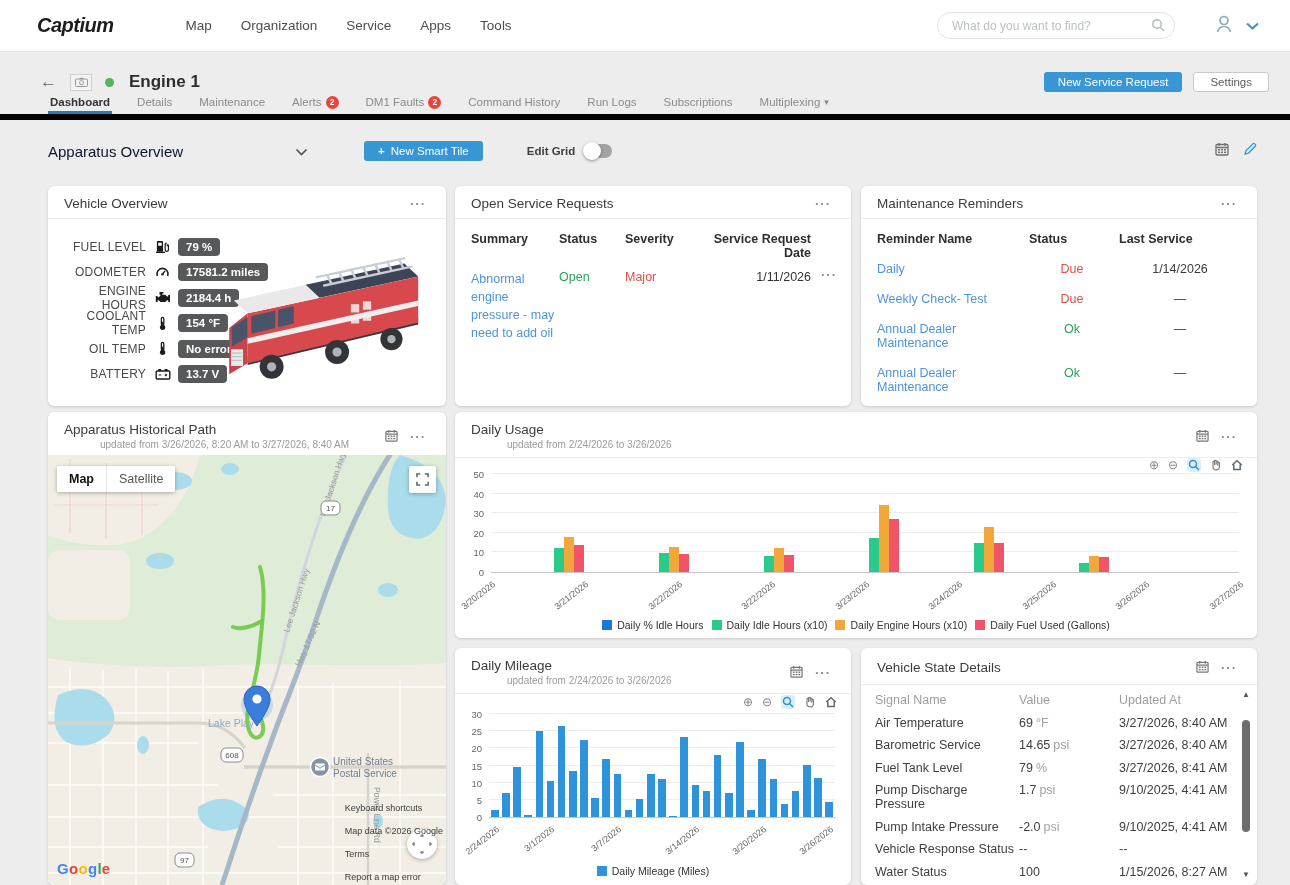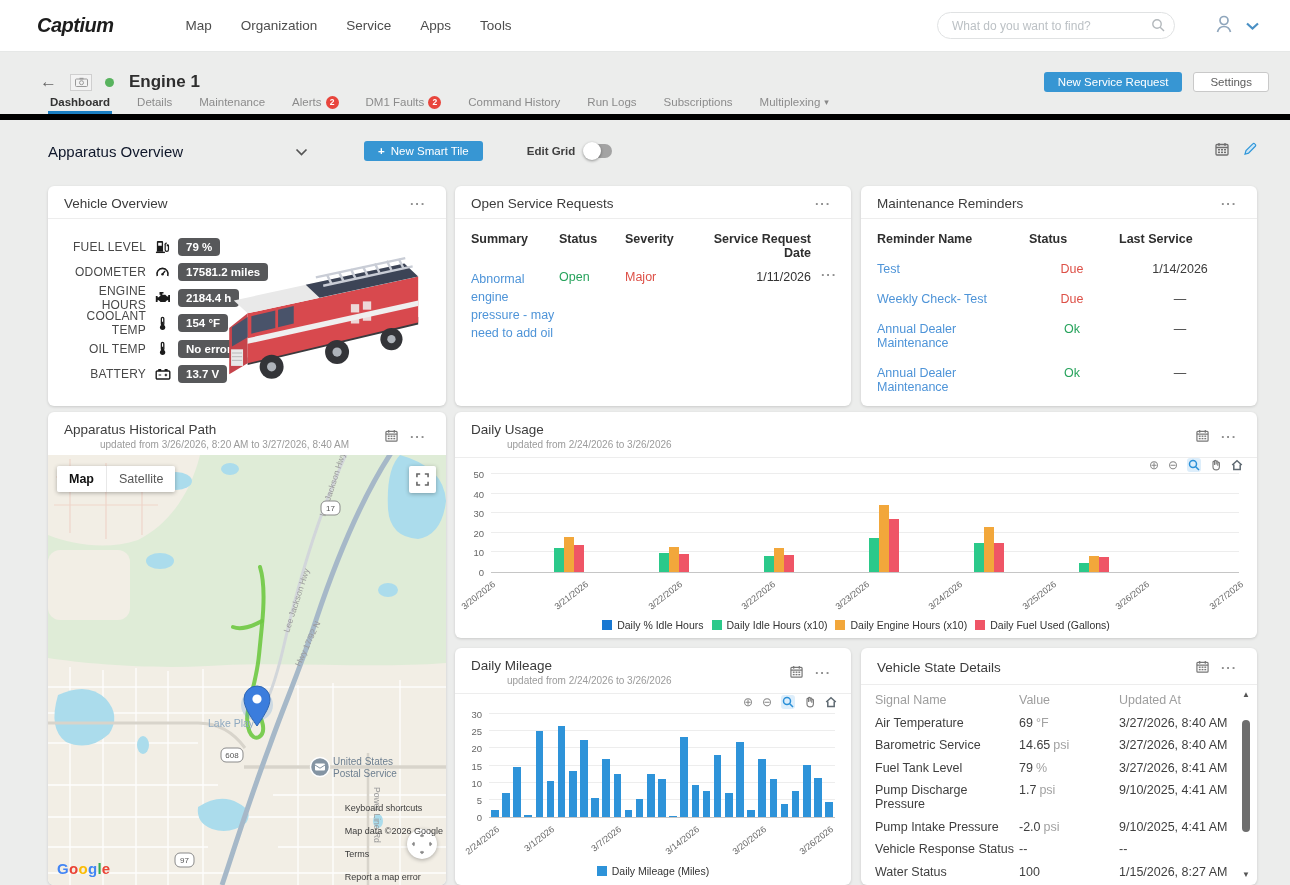--- a/index.html
+++ b/index.html
@@ -415,21 +415,21 @@
           <span class="dots">···</span>
         </div>
     </div>
     <div class="mr-grid grid-head mr-head" id="mr-head">
         <span>Reminder Name</span>
         <span>Status</span>
         <span>Last Service</span>
       </div>
     <div id="mr-body">
         <div class="mr-grid mr-row">
-          <span class="mr-name">Test</span>
+          <span class="mr-name">Daily</span>
           <span class="mr-status c-red">Due</span>
           <span class="mr-last">1/14/2026</span>
         </div>
         <div class="mr-grid mr-row">
           <span class="mr-name">Weekly Check- Test</span>
           <span class="mr-status c-red">Due</span>
           <span class="mr-last">—</span>
         </div>
         <div class="mr-grid mr-row">
           <span class="mr-name">Annual Dealer Maintenance</span>

